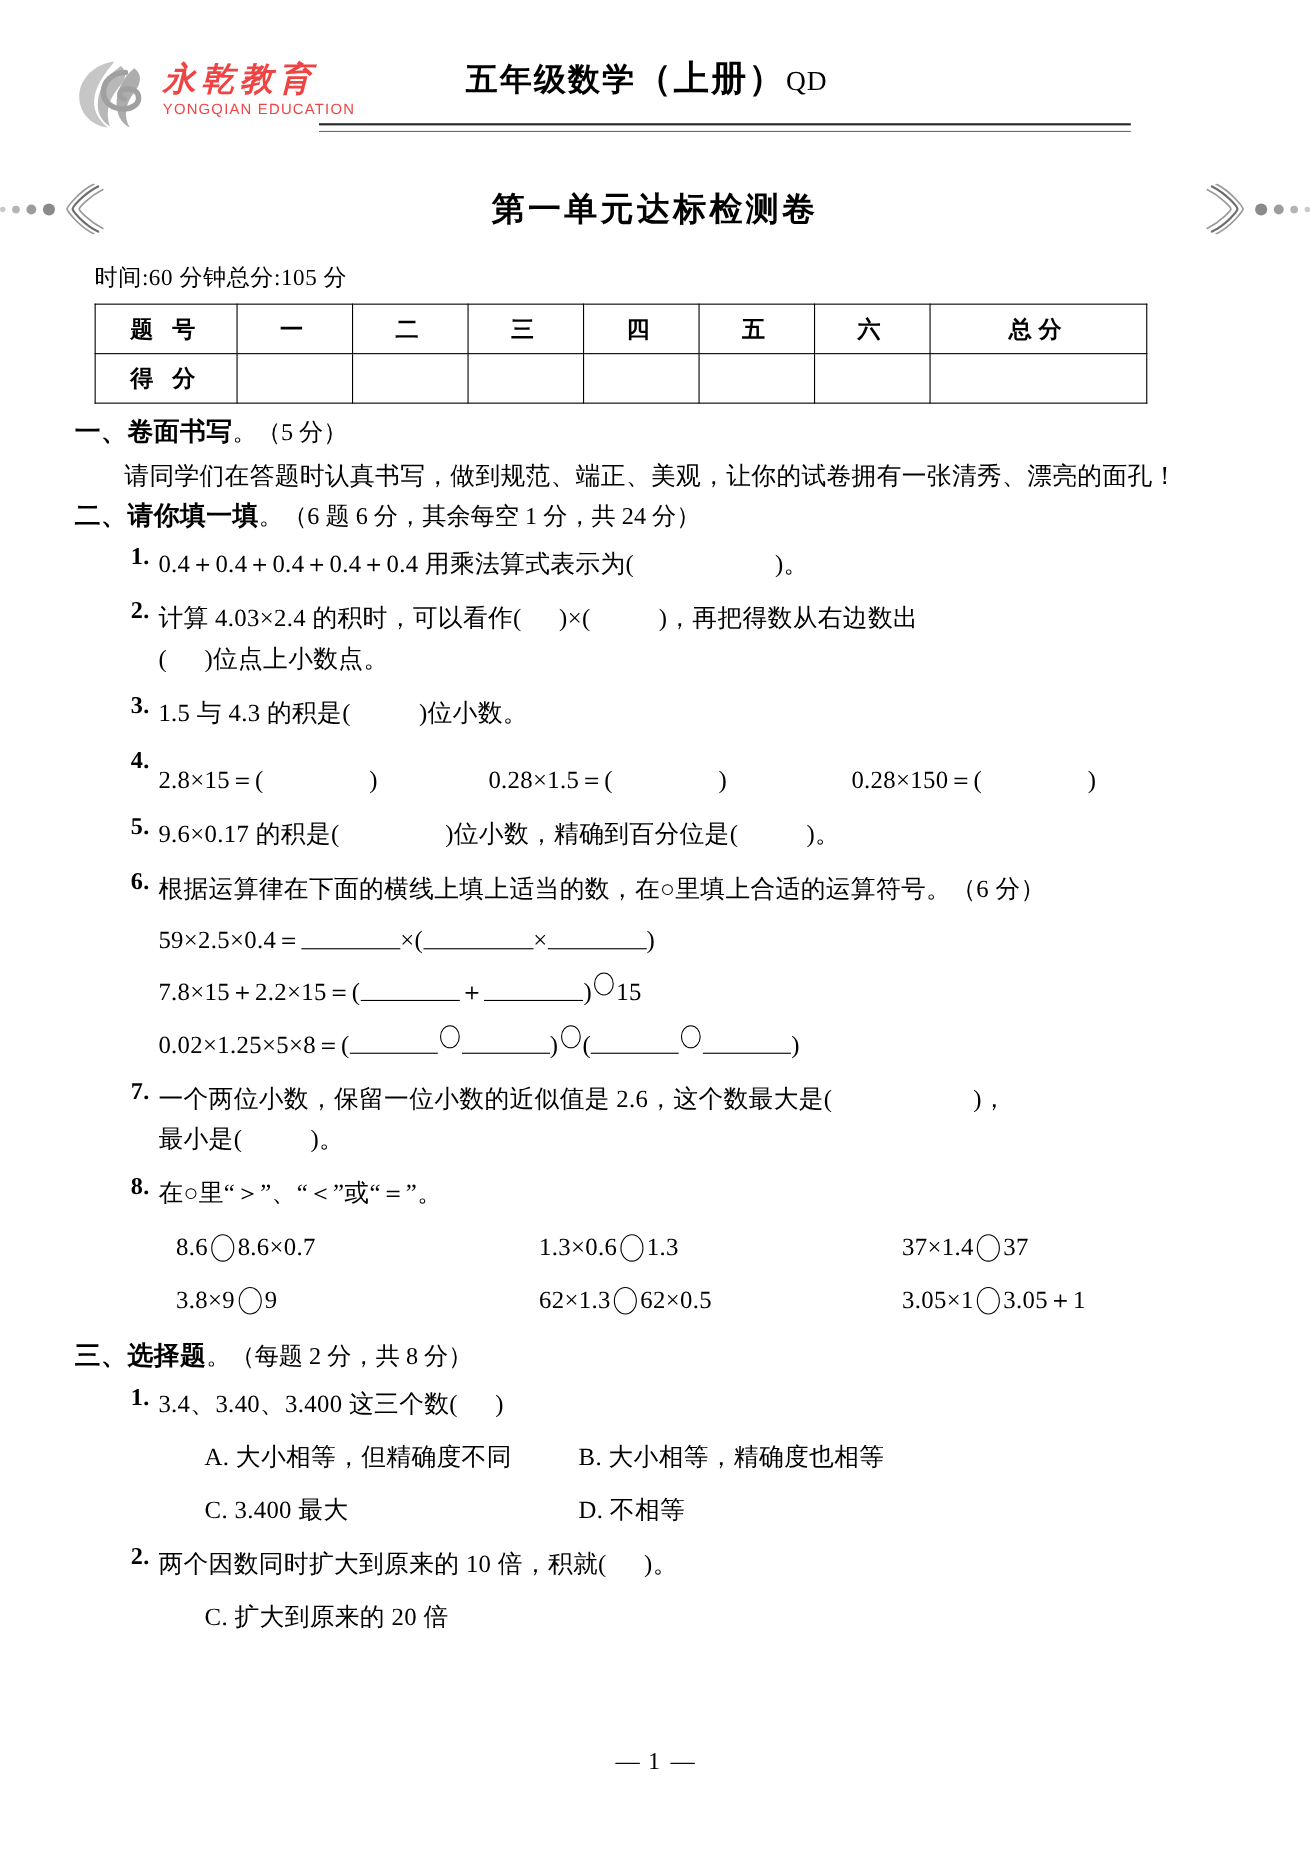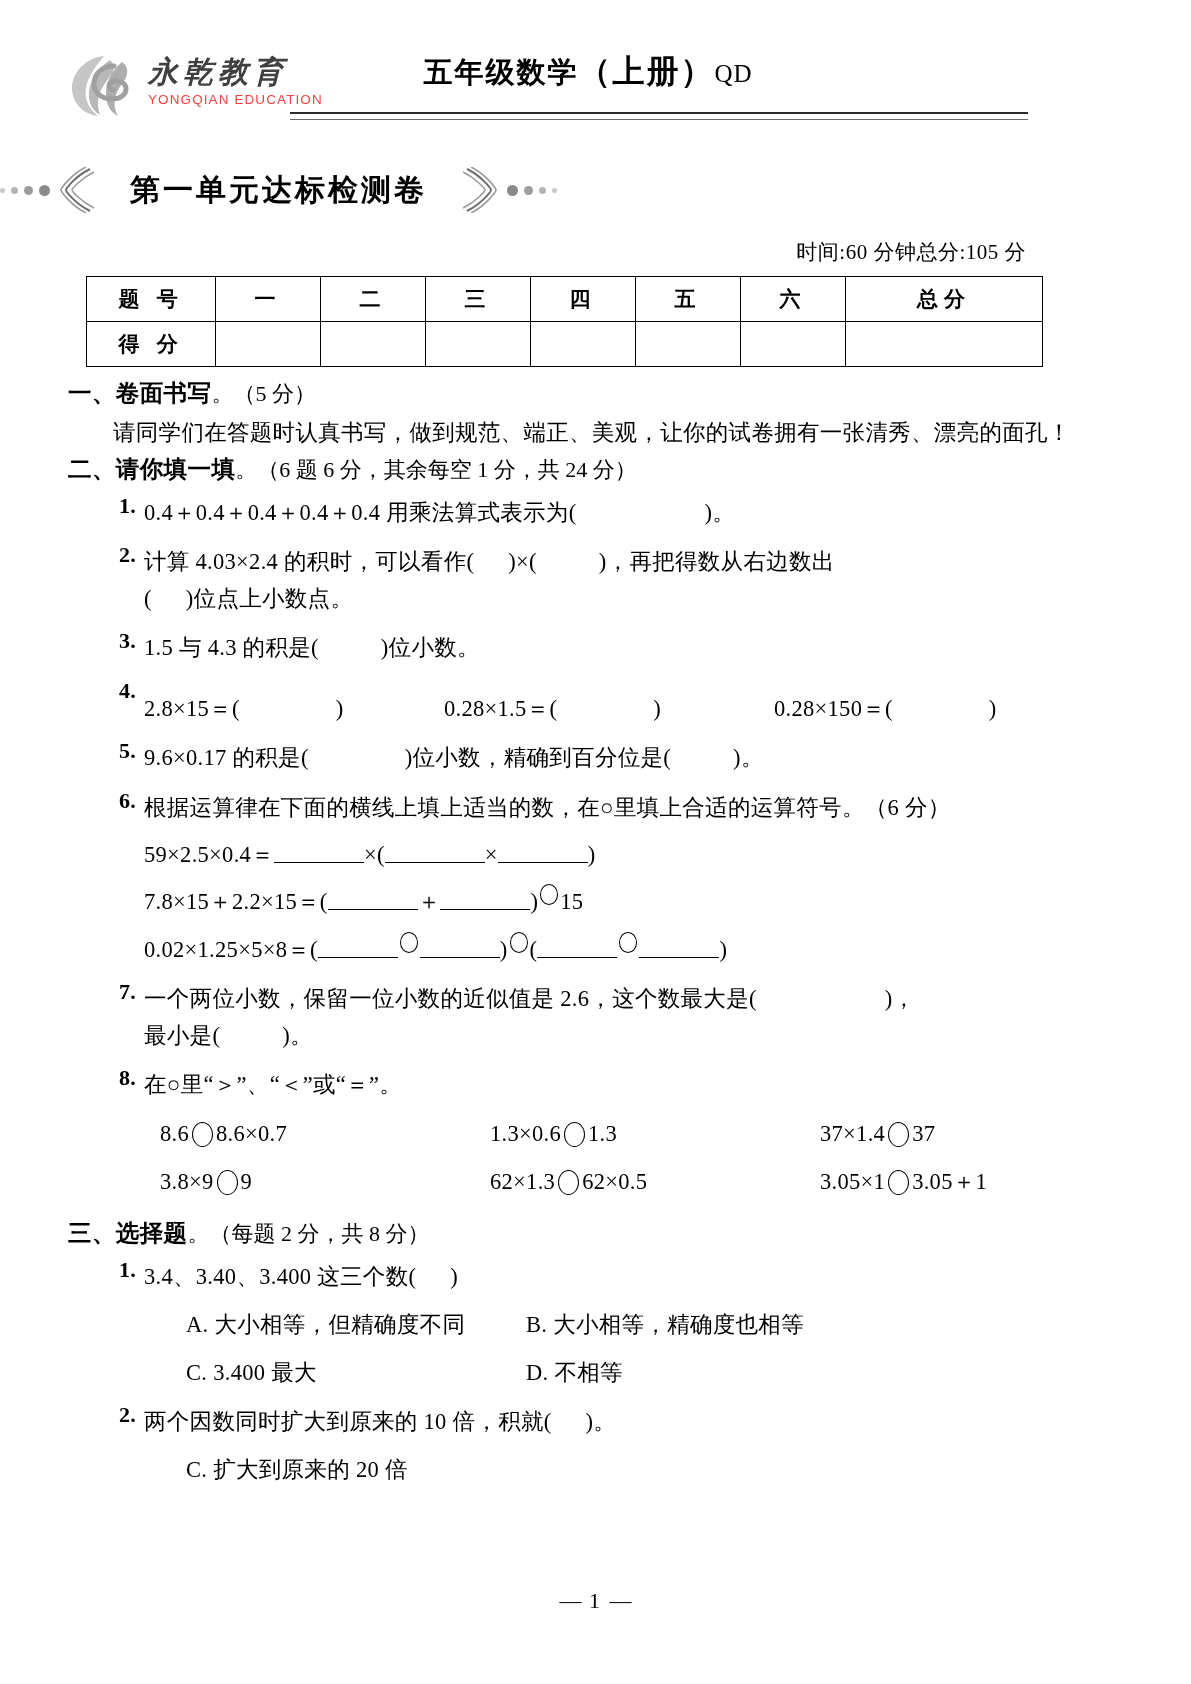--- a/index.html
+++ b/index.html
@@ -45,21 +45,21 @@
   }
   .logo-cn {
     position: absolute;
     left: 80px;
     top: 4px;
     font-family: "Liberation Serif", serif;
     font-size: 30px;
     font-weight: bold;
     letter-spacing: 5px;
     font-style: italic;
-    color: #404040;
+    color: #ef4444;
     white-space: nowrap;
     text-align: right;
   }
   .logo-en {
     position: absolute;
     left: 80px;
     top: 44px;
     font-family: "Liberation Sans", sans-serif;
     font-size: 13.5px;
     letter-spacing: 1.1px;
@@ -99,21 +99,21 @@
 
   
   .exam-title-row {
     position: absolute;
     left: 0;
     top: 162px;
     width: 1191px;
     height: 56px;
     display: flex;
     align-items: center;
-    justify-content: flex-start;
+    justify-content: space-between;
   }
   .exam-title {
     font-size: 30px;
     font-weight: bold;
     letter-spacing: 3px;
     white-space: nowrap;
     font-family: "DejaVu Sans", "Liberation Sans", sans-serif;
   }
   .deco {
     display: flex;
@@ -132,24 +132,23 @@
   .d4 { width: 11px; height: 11px; background: #8a8a8a; }
   .swoosh { width: 40px; height: 46px; }
 
   
   .meta-row {
     position: absolute;
     left: 86px;
     top: 238px;
     width: 928px;
     display: flex;
-    justify-content: flex-end;
+    justify-content: flex-start;
     font-size: 21px;
     letter-spacing: 0.5px;
-    margin-left: 12px;
   }
 
   
   .score-table {
     position: absolute;
     left: 86px;
     top: 276px;
     width: 928px;
     border-collapse: collapse;
     table-layout: fixed;

